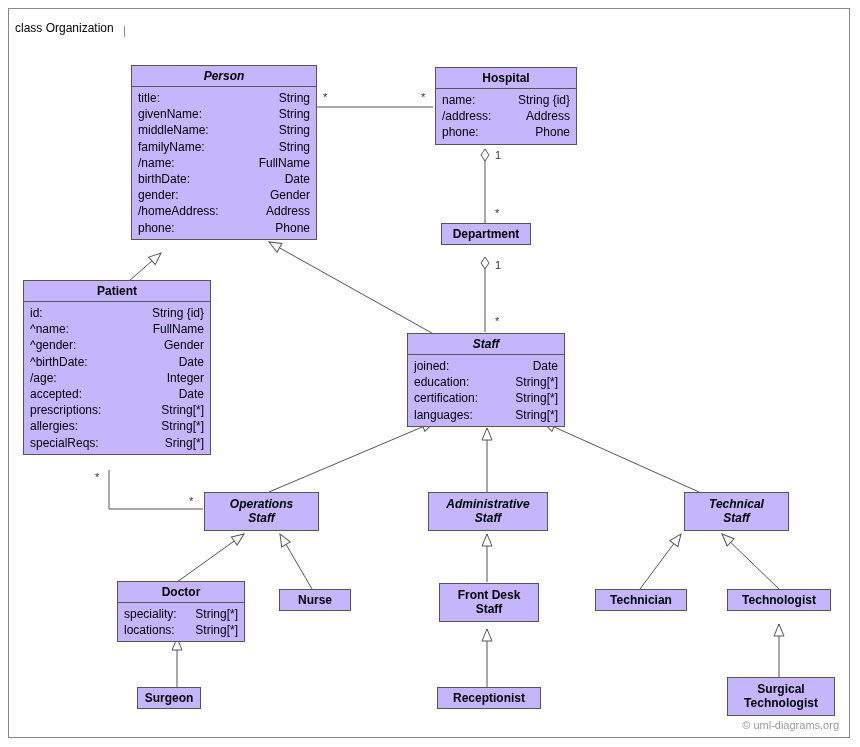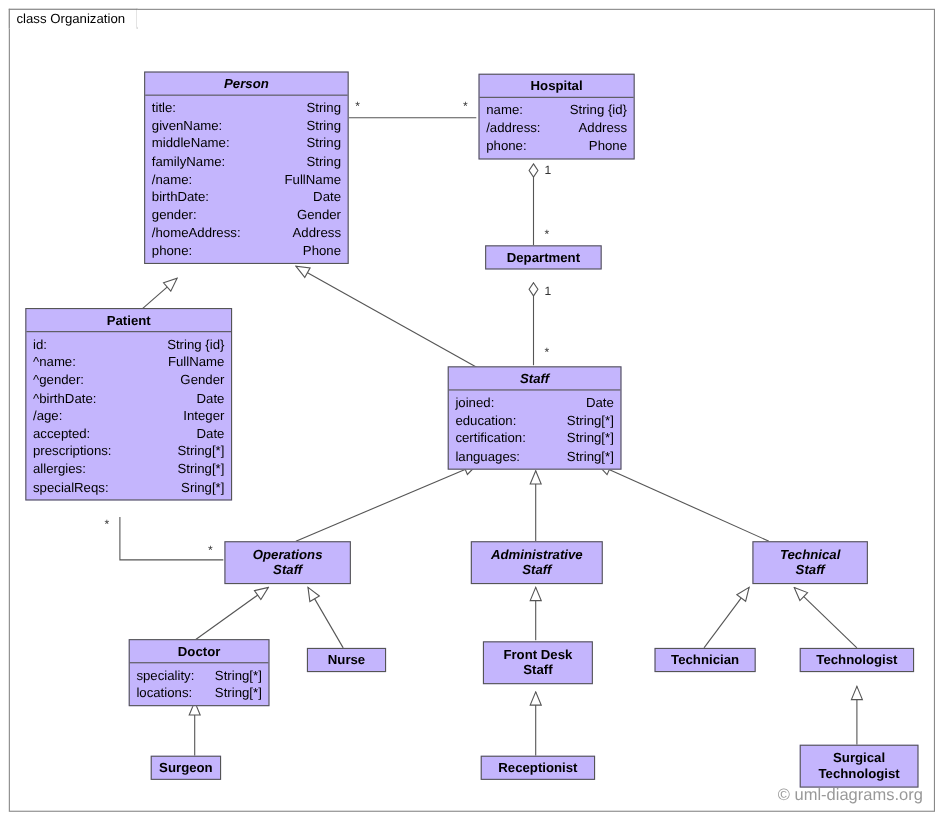--- a/index.html
+++ b/index.html
@@ -17,21 +17,21 @@
     border: 1px solid #888;
     background: #fff;
   }
   .frame-tab {
     position: absolute;
     top: -1px;
     left: -1px;
     border: 1px solid #888;
     border-bottom: none;
     background: #fff;
-    padding: 1px 10px 2px 6px;
+    padding: 12px 10px 2px 6px;
     font-size: 12px;
   }
   .frame-tab::after {
     content: "";
     position: absolute;
     right: -9px;
     top: 0;
     width: 0;
     height: 0;
     border-top: 0 solid transparent;
@@ -72,21 +72,21 @@
   .mlabel {
     position: absolute;
     font-size: 11px;
     color: #333;
     background: rgba(255,255,255,0.0);
   }
   .copyright {
     position: absolute;
     right: 10px;
     bottom: 6px;
-    font-size: 15px;
+    font-size: 11px;
     color: #999;
   }
 </style>
 </head>
 <body>
 
 <div class="frame">
   <div class="frame-tab">
     <span>class Organization</span>
   </div>
@@ -194,21 +194,21 @@
           <span>/address:</span>
           <span>Address</span>
         </div>
       <div class="row">
           <span>phone:</span>
           <span>Phone</span>
         </div>
     </div>
   </div>
 
-  <div class="cls" style="left:432px; top:214px; width:106px">
+  <div class="cls" style="left:432px; top:214px; width:90px">
     <div class="cls-title noborder">Department</div>
   </div>
 
   <div class="cls" style="left:14px; top:271px; width:188px">
     <div class="cls-title">Patient</div>
     <div class="cls-body">
       <div class="row">
           <span>id:</span>
           <span>String {id}</span>
         </div>

